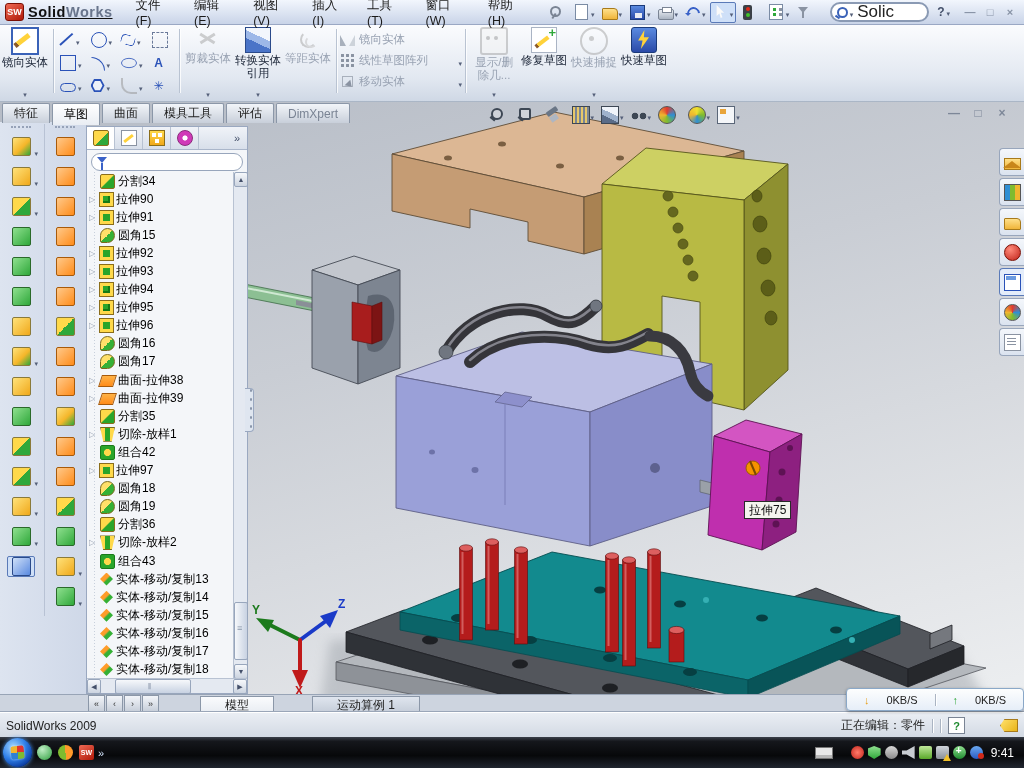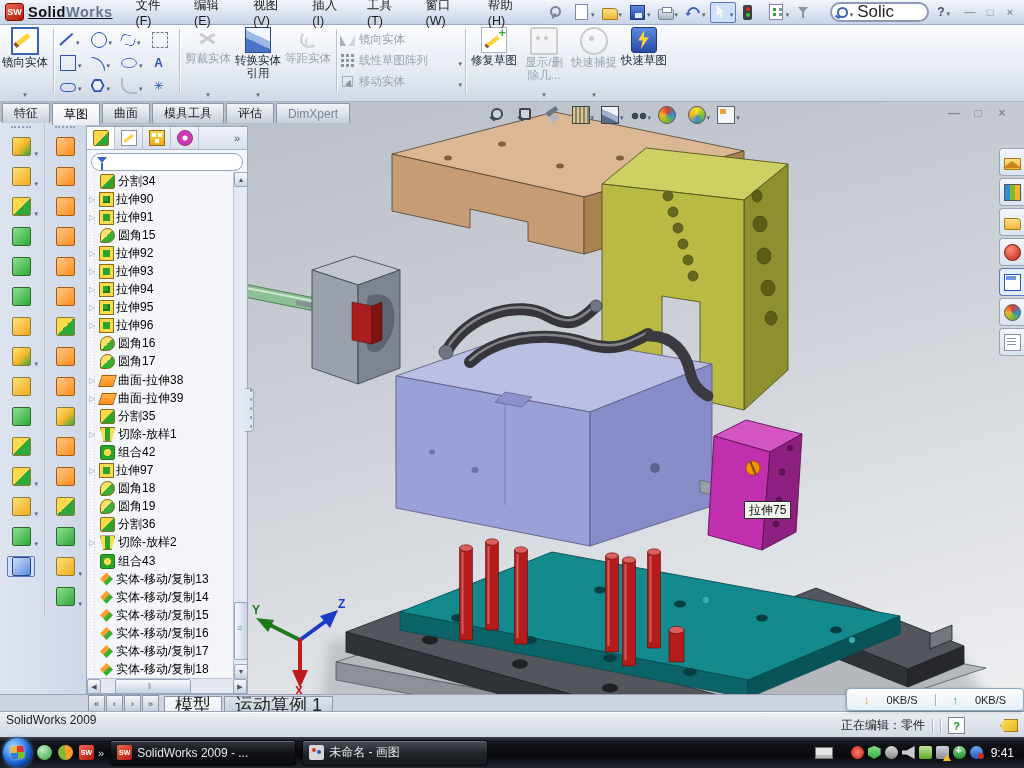--- a/index.html
+++ b/index.html
@@ -227,25 +227,25 @@
   .tp-appear{background:conic-gradient(#e03a2f,#2f8fd4,#7fbb2f,#f0b52f,#e03a2f);border-radius:50%;border:1px solid #555;}
   .tp-props{background:#fff;border:1px solid #8a93a2;}
   .tp-props::after{content:"";position:absolute;left:2px;top:3px;width:9px;height:1.5px;background:#8a93a2;box-shadow:0 3px 0 #8a93a2,0 6px 0 #8a93a2;}
 
   
   #modeltabs{left:0;top:694px;width:1024px;height:18px;background:#cdd4df;border-top:1px solid #98a4b6;
     display:flex;align-items:flex-end;z-index:35;}
   .navbtn{width:15px;height:15px;margin:0 1px 1px 0;background:linear-gradient(#f2f5f9,#c8cfda);border:1px solid #8b97a8;
     font-size:9px;color:#333;display:flex;align-items:center;justify-content:center;}
   #modeltabs .navwrap{margin-left:88px;display:flex;}
-  .mtab{padding:0 10px;height:16px;border:1px solid #8b97a8;border-bottom:none;font-size:18px;display:flex;align-items:center;
-    background:linear-gradient(#dfe5ee,#c4ccd8);margin-right:2px;color:#222;white-space:nowrap;}
+  .mtab{padding:0 24px;height:16px;border:1px solid #8b97a8;border-bottom:none;font-size:12px;display:flex;align-items:center;
+    background:linear-gradient(#dfe5ee,#c4ccd8);margin-right:2px;color:#222;white-space:nowrap;margin-left:36px;}
   .mtab.active{background:linear-gradient(#fafbfd,#e8ecf2);}
   #statusbar{left:0;top:712px;width:1024px;height:25px;background:linear-gradient(#eaeef4,#d2d9e3);
-    border-top:1px solid #fff;box-shadow:0 -1px 0 #9aa6b8;z-index:35;display:flex;font-size:12px;color:#222;}
+    border-top:1px solid #fff;box-shadow:0 -1px 0 #9aa6b8;z-index:35;display:flex;align-items:center;font-size:12px;color:#222;}
   #status-left{margin-left:6px;}
   #status-right{margin-left:auto;display:flex;align-items:center;gap:7px;margin-right:6px;}
   .vsep{width:1px;height:14px;background:#aab4c2;box-shadow:1px 0 0 #fff;}
   #helpbox{width:15px;height:15px;background:#fff;border:1px solid #7a8494;color:#1f8a2f;font-weight:bold;
     font-size:11px;display:flex;align-items:center;justify-content:center;}
   #tagicon{width:16px;height:11px;background:linear-gradient(135deg,#ffe06a,#e8b41a);border:1px solid #a87a1a;
     clip-path:polygon(0 50%,25% 0,100% 0,100% 100%,25% 100%);margin-left:28px;}
 
   
   #net{left:846px;top:688px;width:176px;height:21px;background:linear-gradient(#fdfefe,#e6eef8);
@@ -713,30 +713,30 @@
 
         <div class="stackrow">
           <span class="ric-s ri-move"></span>
           <span class="slabel">移动实体</span>
           <span class="dd"></span>
         </div>
       </div>
     <div class="rsep"></div>
     <div class="biggroup">
 
-        <div class="bigbtn">
-          <span class="ric ri-repair"></span>
-          <span class="rlabel">修复草图</span>
-
-        </div>
-
         <div class="bigbtn disabled">
           <span class="ric ri-display"></span>
           <span class="rlabel">显示/删除几...</span>
           <span class="rdd dd"></span>
+        </div>
+
+        <div class="bigbtn">
+          <span class="ric ri-repair"></span>
+          <span class="rlabel">修复草图</span>
+
         </div>
 
         <div class="bigbtn disabled">
           <span class="ric ri-snap"></span>
           <span class="rlabel">快速捕捉</span>
           <span class="rdd dd"></span>
         </div>
 
         <div class="bigbtn">
           <span class="ric ri-rapid"></span>
@@ -1201,32 +1201,20 @@
 
   <div id="taskbar" class="abs">
     <div id="startorb"></div>
     <div id="quicklaunch">
 
     <span class="qlicon ql-green"></span>
         <span class="qlicon ql-ball"></span>
         <span class="qlicon ql-sw">SW</span>
       </div>
     <span id="ql-more">»</span>
-    <div id="tasks">
-
-        <div class="taskbtn active">
-          <span class="tkicon tk-sw">SW</span>
-          <span class="tlab">SolidWorks 2009 - ...</span>
-        </div>
-
-        <div class="taskbtn">
-          <span class="tkicon tk-paint"></span>
-          <span class="tlab">未命名 - 画图</span>
-        </div>
-      </div>
     <div id="tray">
 
     <span class="tricon tr-kbd"></span>
         <span class="tricon tr-red"></span>
         <span class="tricon tr-green"></span>
         <span class="tricon tr-gray"></span>
         <span class="tricon tr-spk"></span>
         <span class="tricon tr-green2"></span>
         <span class="tricon tr-net"></span>
         <span class="tricon tr-plus"></span>

